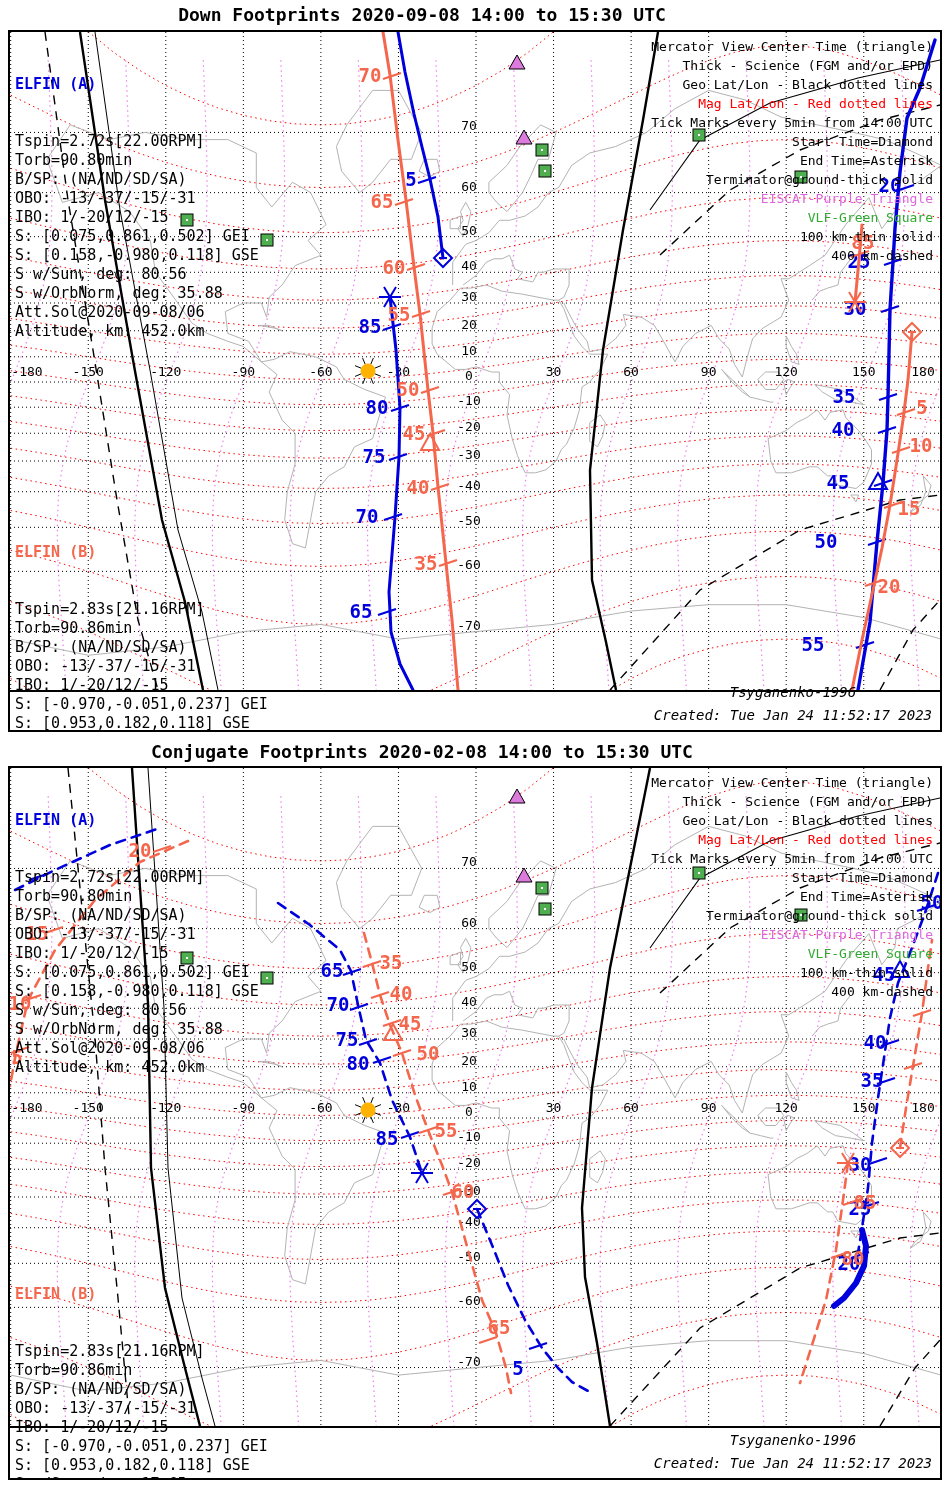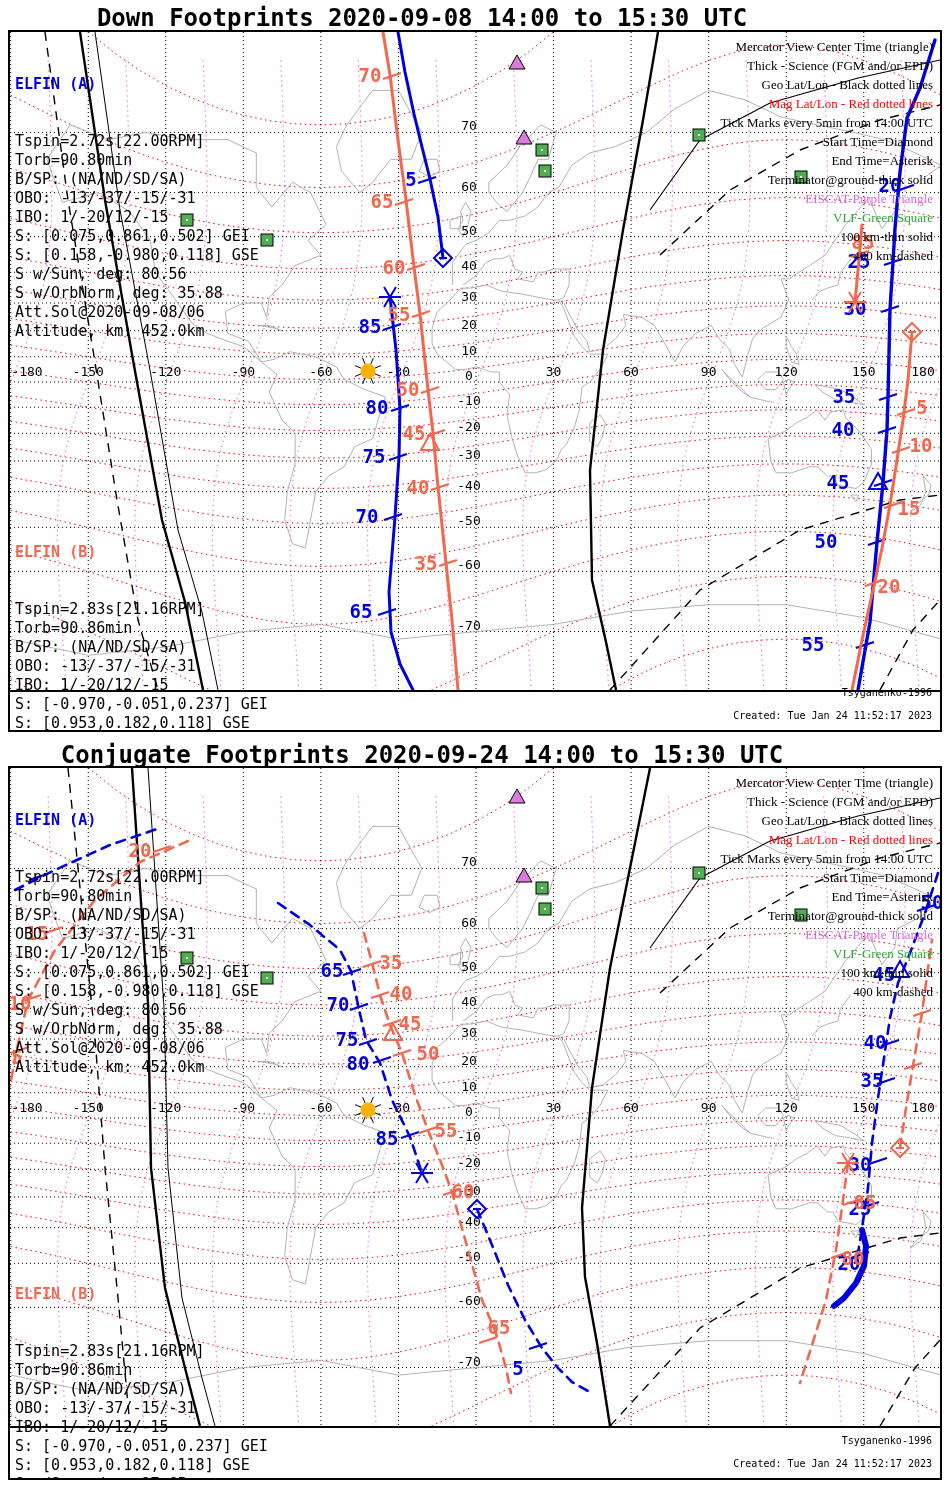--- a/index.html
+++ b/index.html
@@ -1,23 +1,23 @@
 <!DOCTYPE html>
 <html><head>
 <meta charset="utf-8">
 <style>
   html,body{margin:0;padding:0;background:#fff;}
   body{width:950px;height:1500px;position:relative;font-family:"DejaVu Sans Mono",monospace;color:#000;}
-  .ptitle{position:absolute;left:0;width:844px;text-align:center;font-size:24px;font-weight:bold;letter-spacing:0;}
+  .ptitle{position:absolute;left:0;width:844px;text-align:center;font-size:18px;font-weight:bold;letter-spacing:0;}
   .panel{position:absolute;left:8px;width:934px;border:2px solid #000;background:#fff;box-sizing:border-box;overflow:hidden;}
   .map{display:block;border-bottom:2px solid #000;background:#fff;}
   .info{position:absolute;left:5px;font-size:15px;line-height:19px;white-space:pre;pointer-events:none;}
   .info .hdr{font-weight:bold;}
-  .legend{position:absolute;right:7px;top:5px;text-align:right;font-size:13px;line-height:19px;pointer-events:none;font-family:Liberation Serif, serif;}
-  .credits{position:absolute;right:8px;bottom:3px;text-align:right;font-size:10px;line-height:23px;pointer-events:none;}
+  .legend{position:absolute;right:7px;top:5px;text-align:right;font-size:13px;line-height:19px;pointer-events:none;}
+  .credits{position:absolute;right:8px;bottom:3px;text-align:center;font-size:14px;line-height:23px;pointer-events:none;font-style:italic;}
 </style>
 </head>
 <body>
 
 <div class="ptitle" style="top:4px">Down Footprints 2020-09-08 14:00 to 15:30 UTC</div>
 
 <div class="panel" style="top:30px;height:702px">
   <svg class="map" width="930" height="658">
       <path d="M-20.530654577733117 673.9530288964768L-24.297969537658673 614.98457899002L-27.21582447795919 572.6810806690562L-29.20205937418376 539.3785455777886L-30.20074646056662 511.65668361736243L-30.183765026135347 487.6837351183384L-29.151593228679246 466.3582475657639L-27.13329463093595 446.9608136827362L-24.185699838104426 428.9902235552371L-20.39180627987372 412.07770170610695L-15.858441195392516 395.93809771335054L-10.713253626099458 380.34003018894543L-5.101120114916398 365.0862993383432L0.8199346810250745 350L6.883187598043605 334.9137006616568L12.917911503328583 319.65996981105457L18.754182574840286 304.06190228664946L24.22766496184289 287.92229829389305L29.184238101132053 271.00977644476296L33.484336394468755 253.03918631726378L37.00687905197475 233.64175243423608L39.65267944621593 212.31626488166165L41.347237977475686 188.34331638263765L42.0428398096123 160.62145442221146L41.719898409125676 127.31891933094374L40.3875070564917 85.01542100998L38.08318280048451 26.046971103523447" stroke="#ee7fee" stroke-width="1.2" stroke-dasharray="1.5 3.5" fill="none"></path>
       <path d="M57.019345422266895 673.9530288964768L53.25203046234134 614.98457899002L50.33417552204082 572.6810806690562L48.34794062581625 539.3785455777886L47.34925353943339 511.65668361736243L47.366234973864664 487.6837351183384L48.398406771320765 466.3582475657639L50.41670536906406 446.9608136827362L53.364300161895585 428.9902235552371L57.15819372012629 412.07770170610695L61.691558804607496 395.93809771335054L66.8367463739005 380.34003018894543L72.44887988508361 365.0862993383432L78.36993468102509 350L84.43318759804362 334.9137006616568L90.46791150332854 319.65996981105457L96.3041825748403 304.06190228664946L101.7776649618429 287.92229829389305L106.73423810113206 271.00977644476296L111.03433639446877 253.03918631726378L114.55687905197476 233.64175243423608L117.20267944621594 212.31626488166165L118.8972379774757 188.34331638263765L119.59283980961231 160.62145442221146L119.26989840912569 127.31891933094374L117.93750705649171 85.01542100998L115.63318280048452 26.046971103523447" stroke="#ee7fee" stroke-width="1.2" stroke-dasharray="1.5 3.5" fill="none"></path>
@@ -248,21 +248,21 @@
       <div style="color: rgb(47, 170, 47);">VLF-Green Square</div>
       <div style="color: rgb(0, 0, 0);">100 km-thin solid</div>
       <div style="color: rgb(0, 0, 0);">400 km-dashed</div>
     </div>
   <div class="credits">
     <div>Tsyganenko-1996</div>
     <div>Created: Tue Jan 24 11:52:17 2023</div>
   </div>
 </div>
 
-<div class="ptitle" style="top:741px">Conjugate Footprints 2020-09-24 14:00 to 15:30 UTC</div>
+<div class="ptitle" style="top:741px">Conjugate Footprints 2020-02-08 14:00 to 15:30 UTC</div>
 
 <div class="panel" style="top:766px;height:714px">
   <svg class="map" width="930" height="658">
       <path d="M-20.530654577733117 673.9530288964768L-24.297969537658673 614.98457899002L-27.21582447795919 572.6810806690562L-29.20205937418376 539.3785455777886L-30.20074646056662 511.65668361736243L-30.183765026135347 487.6837351183384L-29.151593228679246 466.3582475657639L-27.13329463093595 446.9608136827362L-24.185699838104426 428.9902235552371L-20.39180627987372 412.07770170610695L-15.858441195392516 395.93809771335054L-10.713253626099458 380.34003018894543L-5.101120114916398 365.0862993383432L0.8199346810250745 350L6.883187598043605 334.9137006616568L12.917911503328583 319.65996981105457L18.754182574840286 304.06190228664946L24.22766496184289 287.92229829389305L29.184238101132053 271.00977644476296L33.484336394468755 253.03918631726378L37.00687905197475 233.64175243423608L39.65267944621593 212.31626488166165L41.347237977475686 188.34331638263765L42.0428398096123 160.62145442221146L41.719898409125676 127.31891933094374L40.3875070564917 85.01542100998L38.08318280048451 26.046971103523447" stroke="#ee7fee" stroke-width="1.2" stroke-dasharray="1.5 3.5" fill="none"></path>
       <path d="M57.019345422266895 673.9530288964768L53.25203046234134 614.98457899002L50.33417552204082 572.6810806690562L48.34794062581625 539.3785455777886L47.34925353943339 511.65668361736243L47.366234973864664 487.6837351183384L48.398406771320765 466.3582475657639L50.41670536906406 446.9608136827362L53.364300161895585 428.9902235552371L57.15819372012629 412.07770170610695L61.691558804607496 395.93809771335054L66.8367463739005 380.34003018894543L72.44887988508361 365.0862993383432L78.36993468102509 350L84.43318759804362 334.9137006616568L90.46791150332854 319.65996981105457L96.3041825748403 304.06190228664946L101.7776649618429 287.92229829389305L106.73423810113206 271.00977644476296L111.03433639446877 253.03918631726378L114.55687905197476 233.64175243423608L117.20267944621594 212.31626488166165L118.8972379774757 188.34331638263765L119.59283980961231 160.62145442221146L119.26989840912569 127.31891933094374L117.93750705649171 85.01542100998L115.63318280048452 26.046971103523447" stroke="#ee7fee" stroke-width="1.2" stroke-dasharray="1.5 3.5" fill="none"></path>
       <path d="M134.5693454222669 673.9530288964768L130.80203046234135 614.98457899002L127.88417552204078 572.6810806690562L125.89794062581626 539.3785455777886L124.89925353943335 511.65668361736243L124.91623497386468 487.6837351183384L125.94840677132078 466.3582475657639L127.96670536906407 446.9608136827362L130.9143001618956 428.9902235552371L134.7081937201263 412.07770170610695L139.24155880460745 395.93809771335054L144.3867463739005 380.34003018894543L149.99887988508357 365.0862993383432L155.9199346810251 350L161.98318759804363 334.9137006616568L168.01791150332855 319.65996981105457L173.85418257484025 304.06190228664946L179.3276649618429 287.92229829389305L184.28423810113202 271.00977644476296L188.58433639446883 253.03918631726378L192.10687905197483 233.64175243423608L194.75267944621595 212.31626488166165L196.4472379774757 188.34331638263765L197.14283980961227 160.62145442221146L196.81989840912564 127.31891933094374L195.48750705649172 85.01542100998L193.18318280048447 26.046971103523447" stroke="#ee7fee" stroke-width="1.2" stroke-dasharray="1.5 3.5" fill="none"></path>
       <path d="M212.1193454222669 673.9530288964768L208.35203046234136 614.98457899002L205.43417552204085 572.6810806690562L203.44794062581627 539.3785455777886L202.44925353943336 511.65668361736243L202.46623497386463 487.6837351183384L203.49840677132073 466.3582475657639L205.51670536906403 446.9608136827362L208.46430016189555 428.9902235552371L212.2581937201263 412.07770170610695L216.79155880460746 395.93809771335054L221.9367463739005 380.34003018894543L227.54887988508358 365.0862993383432L233.46993468102508 350L239.5331875980436 334.9137006616568L245.56791150332856 319.65996981105457L251.40418257484023 304.06190228664946L256.8776649618429 287.92229829389305L261.83423810113203 271.00977644476296L266.13433639446885 253.03918631726378L269.6568790519748 233.64175243423608L272.30267944621596 212.31626488166165L273.9972379774757 188.34331638263765L274.6928398096123 160.62145442221146L274.36989840912565 127.31891933094374L273.03750705649173 85.01542100998L270.7331828004845 26.046971103523447" stroke="#ee7fee" stroke-width="1.2" stroke-dasharray="1.5 3.5" fill="none"></path>
       <path d="M289.66934542226693 673.9530288964768L285.9020304623414 614.98457899002L282.9841755220408 572.6810806690562L280.9979406258163 539.3785455777886L279.99925353943337 511.65668361736243L280.01623497386464 487.6837351183384L281.04840677132074 466.3582475657639L283.06670536906404 446.9608136827362L286.01430016189556 428.9902235552371L289.80819372012627 412.07770170610695L294.3415588046075 395.93809771335054L299.4867463739005 380.34003018894543L305.0988798850836 365.0862993383432L311.0199346810251 350L317.0831875980436 334.9137006616568L323.1179115033285 319.65996981105457L328.9541825748403 304.06190228664946L334.42766496184294 287.92229829389305L339.38423810113204 271.00977644476296L343.6843363944688 253.03918631726378L347.2068790519748 233.64175243423608L349.8526794462159 212.31626488166165L351.5472379774757 188.34331638263765L352.2428398096123 160.62145442221146L351.91989840912566 127.31891933094374L350.58750705649175 85.01542100998L348.2831828004845 26.046971103523447" stroke="#ee7fee" stroke-width="1.2" stroke-dasharray="1.5 3.5" fill="none"></path>
       <path d="M367.2193454222669 673.9530288964768L363.4520304623414 614.98457899002L360.5341755220408 572.6810806690562L358.5479406258163 539.3785455777886L357.5492535394334 511.65668361736243L357.56623497386465 487.6837351183384L358.59840677132075 466.3582475657639L360.616705369064 446.9608136827362L363.5643001618956 428.9902235552371L367.3581937201263 412.07770170610695L371.8915588046075 395.93809771335054L377.0367463739005 380.34003018894543L382.6488798850836 365.0862993383432L388.5699346810251 350L394.6331875980436 334.9137006616568L400.6679115033285 319.65996981105457L406.50418257484023 304.06190228664946L411.97766496184295 287.92229829389305L416.93423810113205 271.00977644476296L421.2343363944688 253.03918631726378L424.7568790519748 233.64175243423608L427.4026794462159 212.31626488166165L429.0972379774757 188.34331638263765L429.7928398096123 160.62145442221146L429.4698984091257 127.31891933094374L428.1375070564917 85.01542100998L425.8331828004845 26.046971103523447" stroke="#ee7fee" stroke-width="1.2" stroke-dasharray="1.5 3.5" fill="none"></path>
       <path d="M444.7693454222669 673.9530288964768L441.0020304623414 614.98457899002L438.0841755220408 572.6810806690562L436.0979406258163 539.3785455777886L435.0992535394334 511.65668361736243L435.11623497386466 487.6837351183384L436.14840677132077 466.3582475657639L438.16670536906406 446.9608136827362L441.1143001618956 428.9902235552371L444.9081937201263 412.07770170610695L449.44155880460744 395.93809771335054L454.5867463739005 380.34003018894543L460.1988798850836 365.0862993383432L466.1199346810251 350L472.1831875980436 334.9137006616568L478.21791150332854 319.65996981105457L484.05418257484024 304.06190228664946L489.5276649618429 287.92229829389305L494.48423810113206 271.00977644476296L498.7843363944688 253.03918631726378L502.3068790519748 233.64175243423608L504.95267944621594 212.31626488166165L506.6472379774757 188.34331638263765L507.3428398096123 160.62145442221146L507.01989840912563 127.31891933094374L505.6875070564917 85.01542100998L503.3831828004845 26.046971103523447" stroke="#ee7fee" stroke-width="1.2" stroke-dasharray="1.5 3.5" fill="none"></path>

